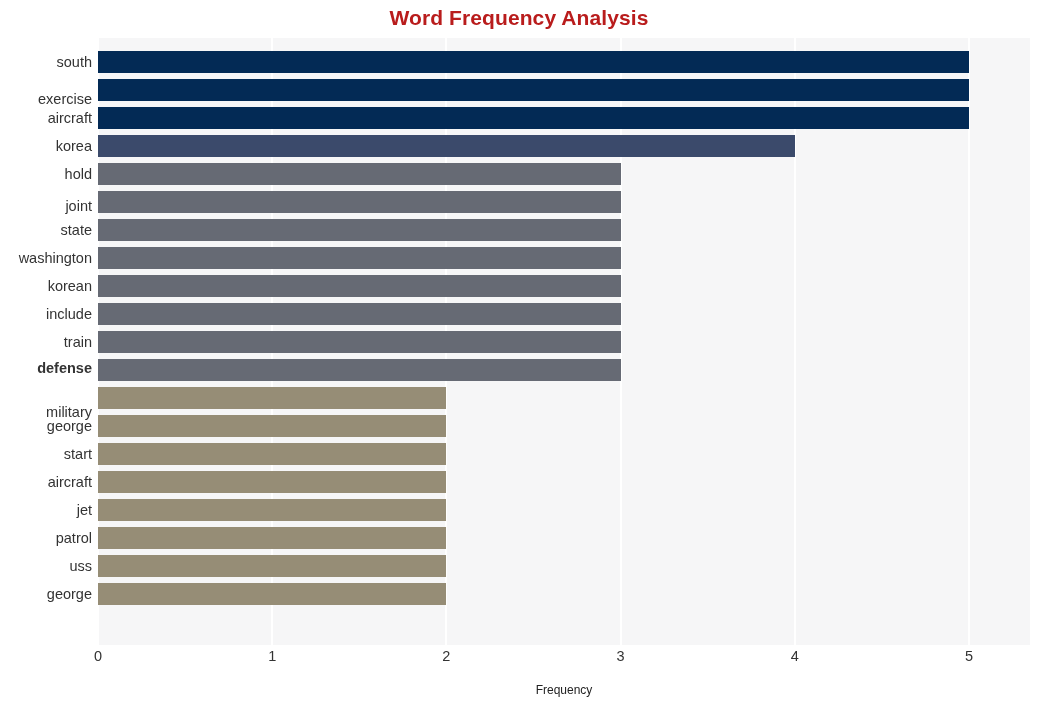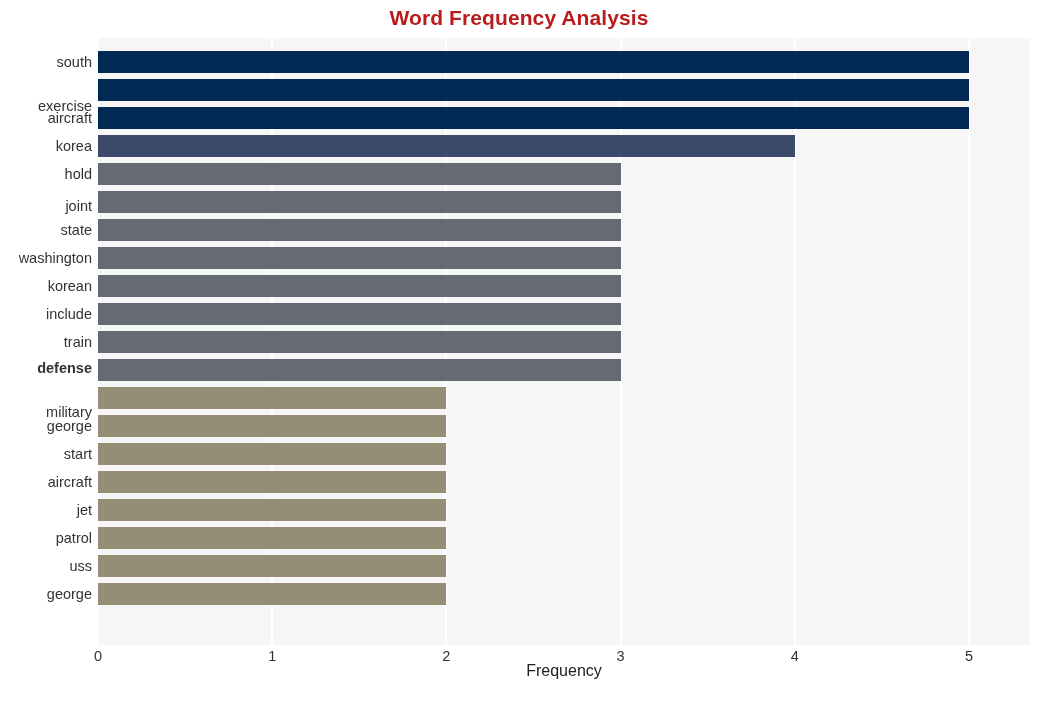--- a/index.html
+++ b/index.html
@@ -110,24 +110,24 @@
     margin-left: -30px;
     text-align: center;
     font-size: 14.5px;
     color: #333333;
   }
 
   
   #xaxis-title {
     position: absolute;
     left: 98px;
-    top: 662px;
+    top: 683px;
     width: 932px;
     text-align: center;
-    font-size: 16px;
+    font-size: 12px;
     color: #222222;
   }
 </style>
 </head>
 <body>
 
 <div id="figure">
 
   <div id="chart-title">Word Frequency Analysis</div>
 
@@ -199,21 +199,21 @@
           <div class="bar" title="uss: 2" style="width: 348.411px; background: rgb(150, 141, 118);"></div>
         </div>
         <div class="bar-row" style="top: 542px; width: 932px;">
           <div class="bar" title="george: 2" style="width: 348.411px; background: rgb(150, 141, 118);"></div>
         </div>
       </div>
   </div>
 
   <div id="ylabels">
       <div class="ylabel" style="top: 10px;">south</div>
-      <div class="ylabel" style="top: 54px;">exercise</div>
+      <div class="ylabel" style="top: 47px;">exercise</div>
       <div class="ylabel" style="top: 66px; margin-left: 8px;">aircraft</div>
       <div class="ylabel" style="top: 94px;">korea</div>
       <div class="ylabel" style="top: 122px;">hold</div>
       <div class="ylabel" style="top: 154px; text-align: right;">joint</div>
       <div class="ylabel" style="top: 178px;">state</div>
       <div class="ylabel" style="top: 206px;">washington</div>
       <div class="ylabel" style="top: 234px;">korean</div>
       <div class="ylabel" style="top: 262px;">include</div>
       <div class="ylabel" style="top: 290px;">train</div>
       <div class="ylabel" style="top: 316px; font-weight: bold;">defense</div>

